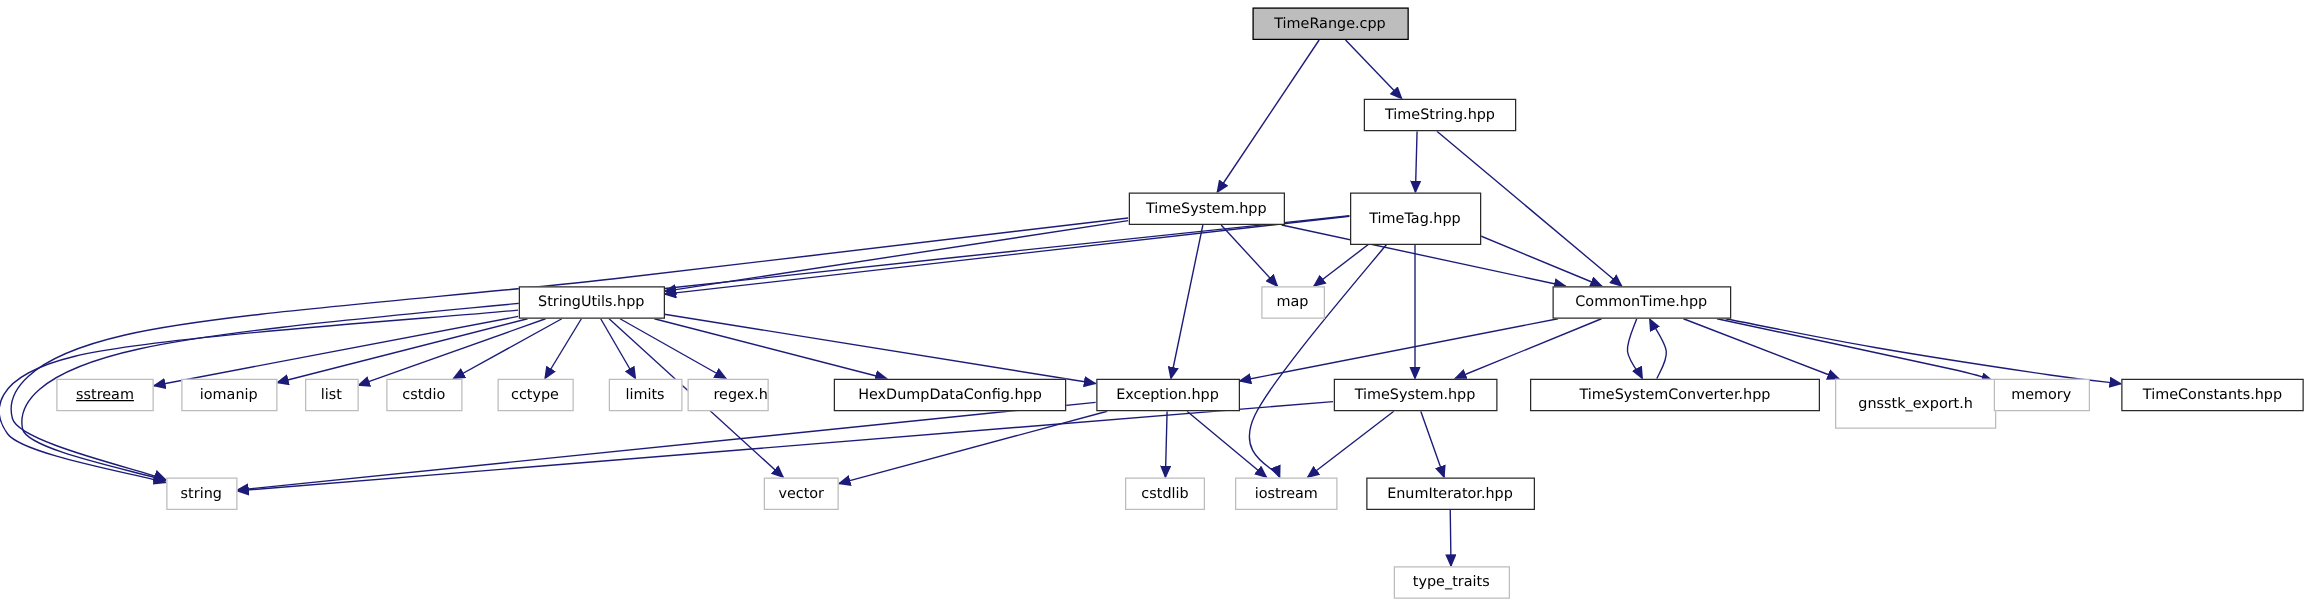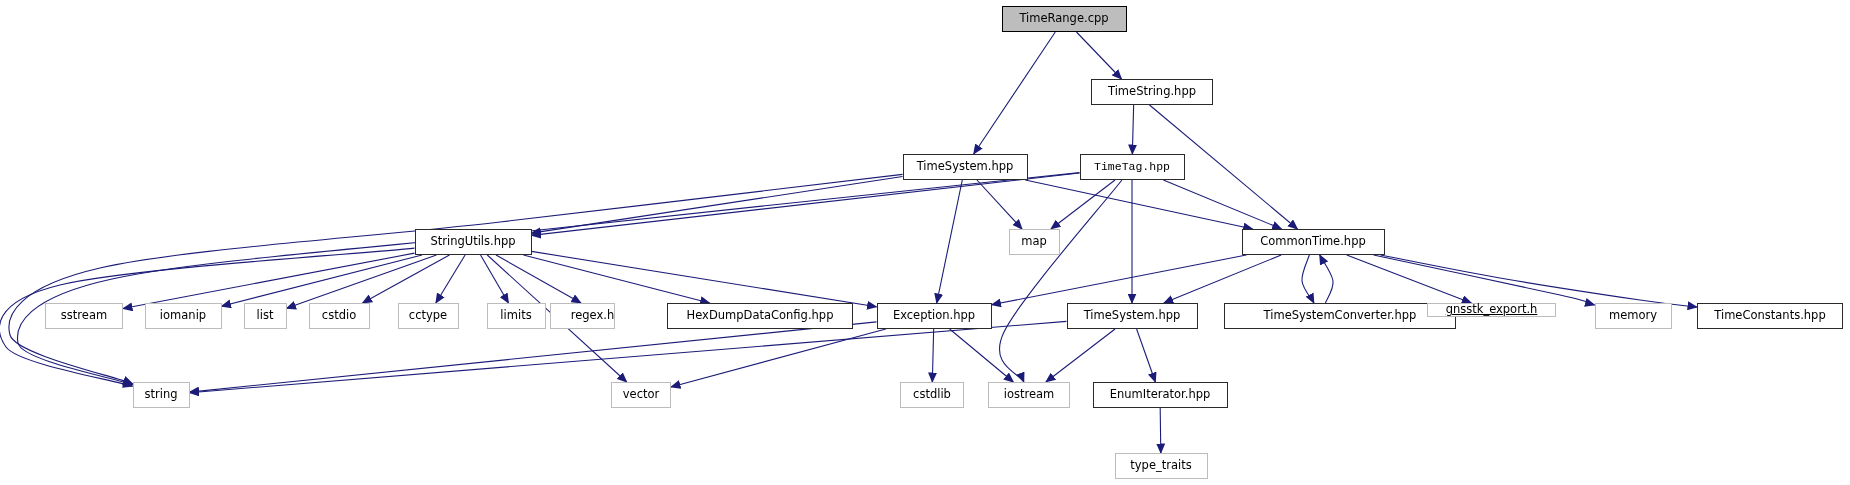--- a/index.html
+++ b/index.html
@@ -87,36 +87,36 @@
         <path d="M1115.0506329113923,329 L1045.9493670886077,382" class="edge" stroke="#1c1c78" marker-end="url(#arrow)"></path>
         <path d="M1136.607594936709,329 L1155.392405063291,382" class="edge" stroke="#1c1c78" marker-end="url(#arrow)"></path>
         <path d="M1066.5,321.32904222451083 L189.5,392.68125643666326" class="edge" stroke="#1c1c78" marker-end="url(#arrow)"></path>
         <path d="M1160.1830985915492,408 L1160.8169014084508,453" class="edge" stroke="#1c1c78" marker-end="url(#arrow)"></path>
       </g>
   </svg>
   <div id="nodes-layer">
       <div class="node root" style="left: 1001.5px; top: 6px; width: 125px; height: 26px;">TimeRange.cpp</div>
       <div class="node internal" style="left: 1073px; top: 79px; width: 122px; height: 26px; margin-left: 18px;">TimeString.hpp</div>
       <div class="node internal" style="left: 902.5px; top: 154px; width: 125px; height: 26px;">TimeSystem.hpp</div>
-      <div class="node internal" style="left: 1079.5px; top: 154px; width: 105px; height: 26px; font-family: Liberation Mono, monospace;">TimeTag.hpp</div>
+      <div class="node internal" style="left: 1079.5px; top: 154px; width: 105px; height: 42px;">TimeTag.hpp</div>
       <div class="node internal" style="left: 414.5px; top: 229px; width: 117px; height: 26px;">StringUtils.hpp</div>
       <div class="node external" style="left: 1008.5px; top: 229px; width: 51px; height: 26px;">map</div>
       <div class="node internal" style="left: 1241.5px; top: 229px; width: 143px; height: 26px;">CommonTime.hpp</div>
-      <div class="node external" style="left: 45px; top: 303px; width: 78px; height: 26px;">sstream</div>
+      <div class="node external" style="left: 45px; top: 303px; width: 78px; height: 26px; text-decoration: underline;">sstream</div>
       <div class="node external" style="left: 144.5px; top: 303px; width: 77px; height: 26px;">iomanip</div>
       <div class="node external" style="left: 243.5px; top: 303px; width: 43px; height: 26px;">list</div>
       <div class="node external" style="left: 308.5px; top: 303px; width: 61px; height: 26px;">cstdio</div>
       <div class="node external" style="left: 397.5px; top: 303px; width: 61px; height: 26px;">cctype</div>
       <div class="node external" style="left: 486.5px; top: 303px; width: 59px; height: 26px;">limits</div>
       <div class="node external" style="left: 550px; top: 303px; width: 65px; height: 26px; padding-left: 20px;">regex.h</div>
       <div class="node internal" style="left: 667px; top: 303px; width: 186px; height: 26px;">HexDumpDataConfig.hpp</div>
       <div class="node internal" style="left: 876.5px; top: 303px; width: 115px; height: 26px;">Exception.hpp</div>
       <div class="node internal" style="left: 1066.5px; top: 303px; width: 131px; height: 26px;">TimeSystem.hpp</div>
       <div class="node internal" style="left: 1224px; top: 303px; width: 232px; height: 26px;">TimeSystemConverter.hpp</div>
-      <div class="node external" style="left: 1427px; top: 303px; width: 129px; height: 14px; text-decoration: underline;">gnsstk_export.h</div>
+      <div class="node external" style="left: 1468px; top: 303px; width: 129px; height: 40px;">gnsstk_export.h</div>
       <div class="node external" style="left: 1594.5px; top: 303px; width: 77px; height: 26px;">memory</div>
       <div class="node internal" style="left: 1697px; top: 303px; width: 146px; height: 26px;">TimeConstants.hpp</div>
       <div class="node external" style="left: 132.5px; top: 382px; width: 57px; height: 26px;">string</div>
       <div class="node external" style="left: 611px; top: 382px; width: 60px; height: 26px;">vector</div>
       <div class="node external" style="left: 900px; top: 382px; width: 64px; height: 26px;">cstdlib</div>
       <div class="node external" style="left: 988px; top: 382px; width: 82px; height: 26px;">iostream</div>
       <div class="node internal" style="left: 1092.5px; top: 382px; width: 135px; height: 26px;">EnumIterator.hpp</div>
       <div class="node external" style="left: 1114.5px; top: 453px; width: 93px; height: 26px;">type_traits</div>
     </div>
 </div>

